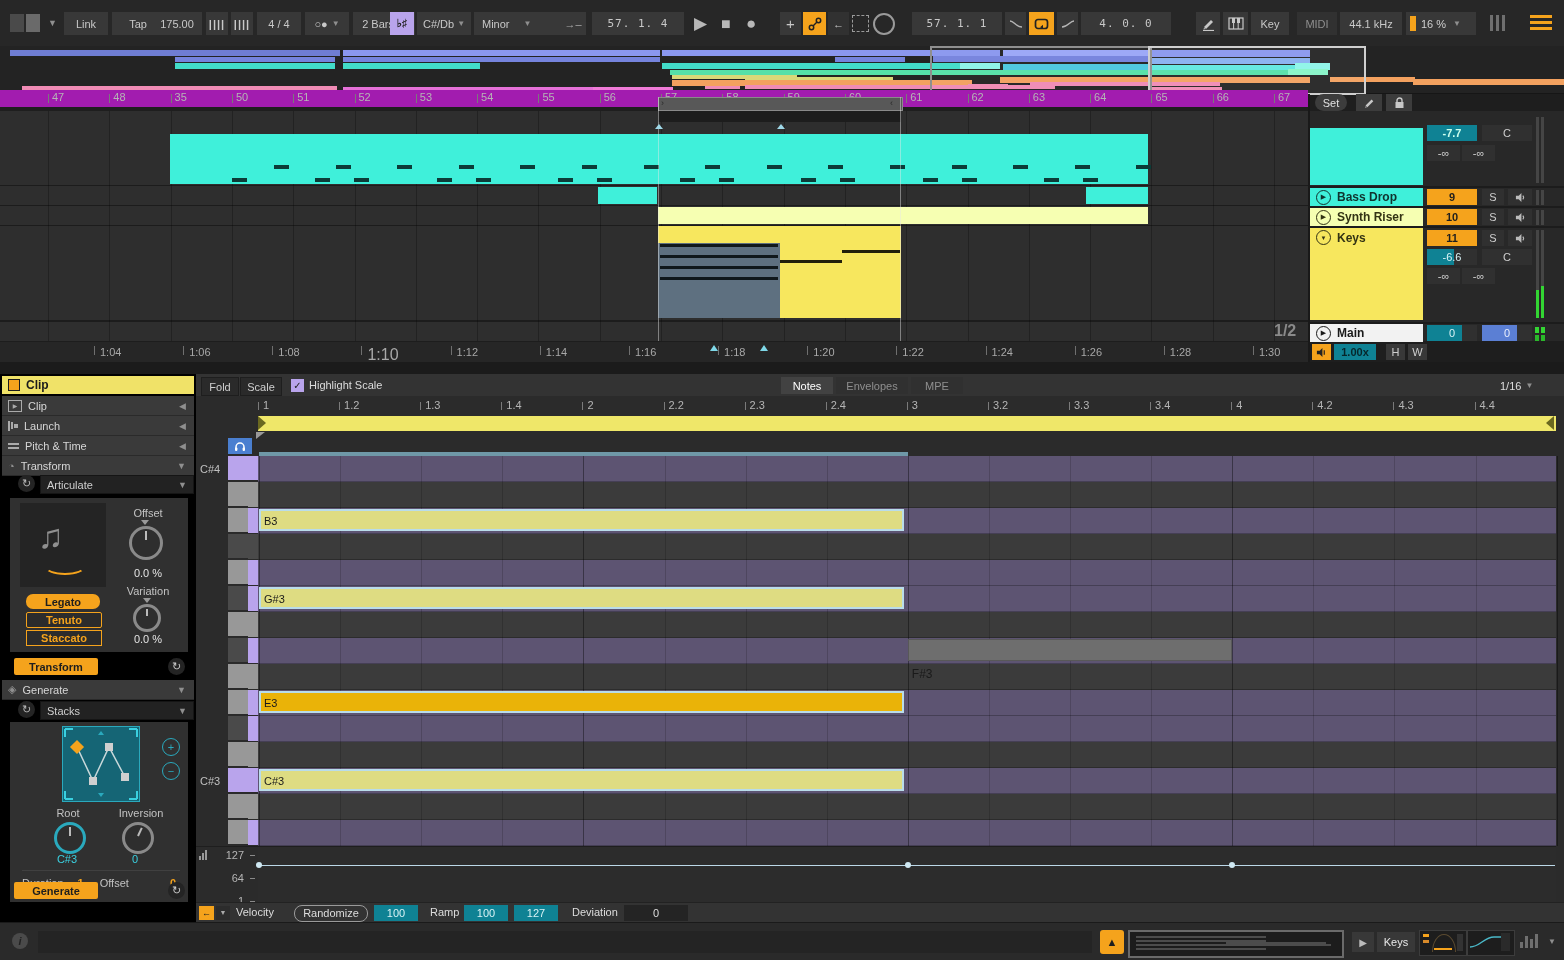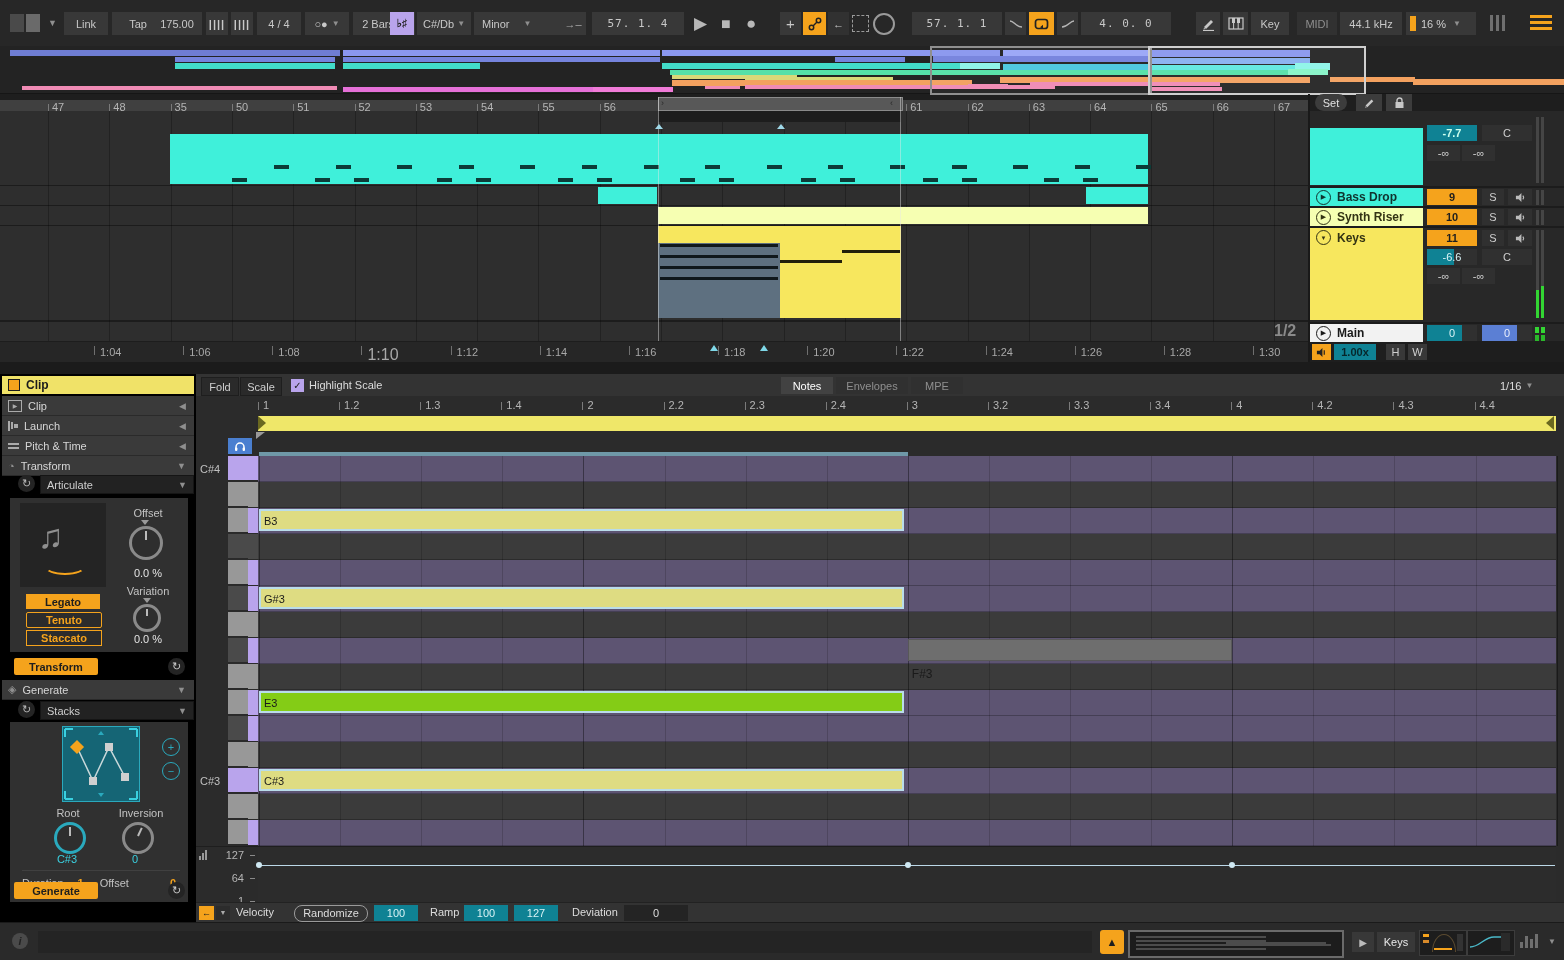--- a/index.html
+++ b/index.html
@@ -161,21 +161,21 @@
       <div style="position: absolute; left: 593px; top: 41px; width: 80px; height: 5px; background: rgb(240, 123, 216);"></div>
       <div style="position: absolute; left: 705px; top: 40px; width: 35px; height: 3px; background: rgb(240, 139, 181);"></div>
       <div style="position: absolute; left: 745px; top: 39px; width: 310px; height: 4px; background: rgb(240, 139, 181);"></div>
       <div style="position: absolute; left: 968px; top: 38px; width: 40px; height: 4px; background: rgb(240, 139, 181);"></div>
       <div style="position: absolute; left: 1030px; top: 36px; width: 190px; height: 4px; background: rgb(240, 139, 181);"></div>
       <div style="position: absolute; left: 1150px; top: 41px; width: 72px; height: 4px; background: rgb(240, 139, 181);"></div>
       <div style="position: absolute; left: 930px; top: 0px; width: 218px; height: 45px; border: 2px solid rgb(143, 143, 143); background: rgba(255, 255, 255, 0.03);"></div>
       <div style="position: absolute; left: 1148px; top: 0px; width: 214px; height: 45px; border: 2px solid rgb(207, 207, 207); background: rgba(255, 255, 255, 0.05);"></div>
     </div>
 
-  <div class="a" id="arr-ruler" style="left:0;top:100px;width:1308px;height:17px;background:#404040;">
+  <div class="a" id="arr-ruler" style="left:0;top:90px;width:1308px;height:17px;background:#a21caf;">
       <div style="position: absolute; left: 48px; top: 4px; width: 1px; height: 9px; background: rgb(122, 122, 122);"></div>
       <div style="position: absolute; left: 52px; top: 1px; color: rgb(181, 181, 181); font-size: 11px;">47</div>
       <div style="position: absolute; left: 109.3px; top: 4px; width: 1px; height: 9px; background: rgb(122, 122, 122);"></div>
       <div style="position: absolute; left: 113.3px; top: 1px; color: rgb(181, 181, 181); font-size: 11px;">48</div>
       <div style="position: absolute; left: 170.6px; top: 4px; width: 1px; height: 9px; background: rgb(122, 122, 122);"></div>
       <div style="position: absolute; left: 174.6px; top: 1px; color: rgb(181, 181, 181); font-size: 11px;">35</div>
       <div style="position: absolute; left: 231.9px; top: 4px; width: 1px; height: 9px; background: rgb(122, 122, 122);"></div>
       <div style="position: absolute; left: 235.9px; top: 1px; color: rgb(181, 181, 181); font-size: 11px;">50</div>
       <div style="position: absolute; left: 293.2px; top: 4px; width: 1px; height: 9px; background: rgb(122, 122, 122);"></div>
       <div style="position: absolute; left: 297.2px; top: 1px; color: rgb(181, 181, 181); font-size: 11px;">51</div>
@@ -480,21 +480,21 @@
     <div class="a fx" style="left:40px;top:101px;width:146px;height:17px;background:#222;border:1px solid #151515;padding-left:6px;">
       <span>Articulate</span>
       <span class="dim" style="margin-left:auto;margin-right:6px;font-size:9px;">▼</span>
     </div>
 
     <div class="a" style="left:10px;top:124px;width:178px;height:154px;background:#303030;">
       <div class="a" style="left:10px;top:5px;width:86px;height:84px;background:#242424;">
         <span style="position:absolute;left:18px;top:14px;font-size:34px;color:#8f8f8f;">♫</span>
         <div style="position:absolute;left:24px;top:54px;width:38px;height:14px;border:2.5px solid transparent;border-bottom-color:#f5a31c;border-radius:50%;"></div>
       </div>
-      <div class="a fx c orange" style="left:16px;top:96px;width:74px;height:15px;font-weight:bold;border-radius:0;">Legato</div>
+      <div class="a fx c orange" style="left:16px;top:96px;width:74px;height:15px;font-weight:bold;border-radius:7px;">Legato</div>
       <div class="a fx c outl" style="left:16px;top:114px;width:74px;height:14px;font-weight:bold;border-radius:2px;">Tenuto</div>
       <div class="a fx c outl" style="left:16px;top:132px;width:74px;height:14px;font-weight:bold;border-radius:0;">Staccato</div>
 
       <div class="a fx c" style="left:104px;top:8px;width:68px;height:13px;color:#c2c2c2;">Offset</div>
       <div class="a" style="left:131px;top:22px;width:0;height:0;border-left:4px solid transparent;border-right:4px solid transparent;border-top:5px solid #999;"></div>
       <div class="knob" style="left:119px;top:28px;width:28px;height:28px;">
           <div class="needle"></div>
         </div>
       <div class="a fx c" style="left:104px;top:68px;width:68px;height:13px;color:#e2e2e2;">0.0 %</div>
       <div class="a fx c" style="left:104px;top:86px;width:68px;height:13px;color:#c2c2c2;">Variation</div>
@@ -687,21 +687,21 @@
         <div style="position: absolute; left: 1117.3px; top: 60px; width: 1px; height: 390px; background: rgba(0, 0, 0, 0.16);"></div>
         <div style="position: absolute; left: 1198.4px; top: 60px; width: 1px; height: 390px; background: rgba(0, 0, 0, 0.16);"></div>
         <div style="position: absolute; left: 1279.5px; top: 60px; width: 1px; height: 390px; background: rgba(0, 0, 0, 0.16);"></div>
         <div style="position: absolute; left: 1360.6px; top: 60px; width: 1px; height: 390px; background: rgba(0, 0, 0, 0.38);"></div>
         <div style="position: absolute; left: 63px; top: 113px; width: 644.745px; height: 22px; box-sizing: border-box; background: rgb(222, 220, 130); border: 2px solid rgb(185, 220, 234);">
           <div style="position: absolute; left: 3px; top: 4px; color: rgb(26, 26, 26); font-size: 11px;">B3</div>
         </div>
         <div style="position: absolute; left: 63px; top: 191px; width: 644.745px; height: 22px; box-sizing: border-box; background: rgb(222, 220, 130); border: 2px solid rgb(185, 220, 234);">
           <div style="position: absolute; left: 3px; top: 4px; color: rgb(26, 26, 26); font-size: 11px;">G#3</div>
         </div>
-        <div style="position: absolute; left: 63px; top: 295px; width: 644.745px; height: 22px; box-sizing: border-box; background: #84cc16; border: 2px solid rgb(185, 220, 234); padding-left: 34px;">
+        <div style="position: absolute; left: 63px; top: 295px; width: 644.745px; height: 22px; box-sizing: border-box; background: #eab308; border: 2px solid rgb(185, 220, 234); padding-left: 34px;">
           <div style="position: absolute; left: 3px; top: 4px; color: rgb(26, 26, 26); font-size: 11px;">E3</div>
         </div>
         <div style="position: absolute; left: 63px; top: 373px; width: 644.745px; height: 22px; box-sizing: border-box; background: rgb(222, 220, 130); border: 2px solid rgb(185, 220, 234);">
           <div style="position: absolute; left: 3px; top: 4px; color: rgb(26, 26, 26); font-size: 11px;">C#3</div>
         </div>
         <div style="position: absolute; left: 711.8px; top: 243px; width: 324.4px; height: 22px; box-sizing: border-box; background: rgb(110, 110, 110); border: 1px solid rgb(88, 88, 88);">
           <div style="position: absolute; left: 3px; top: 4px; color: rgb(26, 26, 26); font-size: 12px; margin-top: 23px;">F#3</div>
         </div>
         <div style="position: absolute; left: 62px; top: 450px; width: 1298px; height: 56px; background: rgb(44, 44, 44); border-top: 1px solid rgb(30, 30, 30);"></div>
         <div style="position: absolute; left: 0px; top: 450px; width: 62px; height: 56px; background: rgb(43, 43, 43); border-top: 1px solid rgb(30, 30, 30);"></div>

